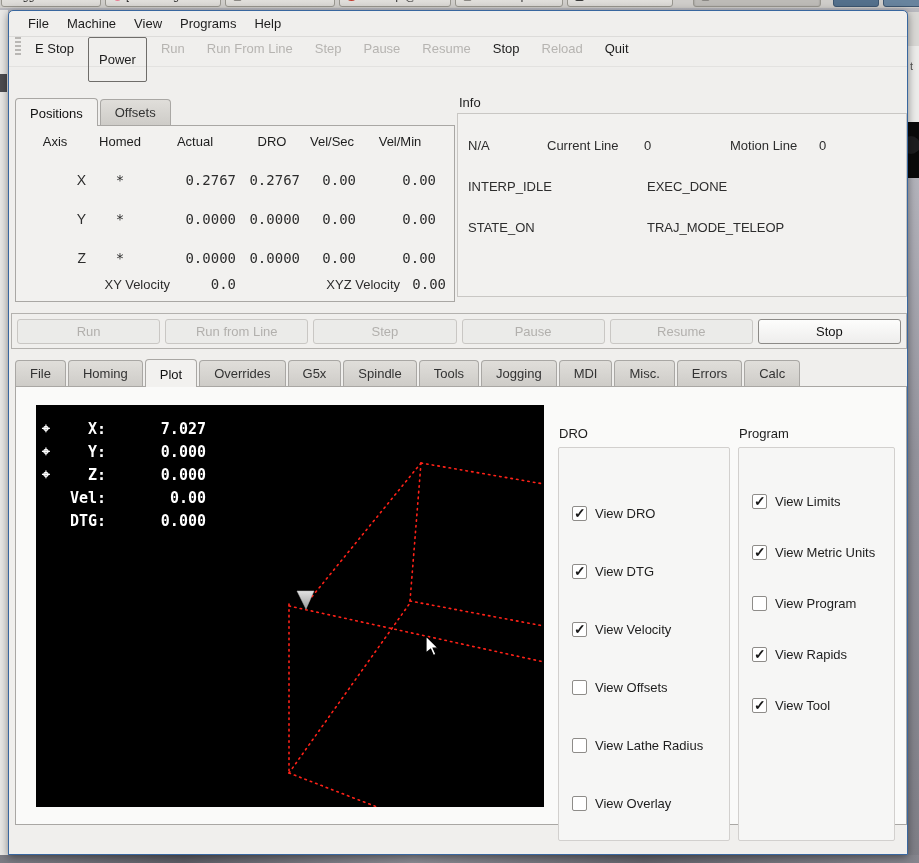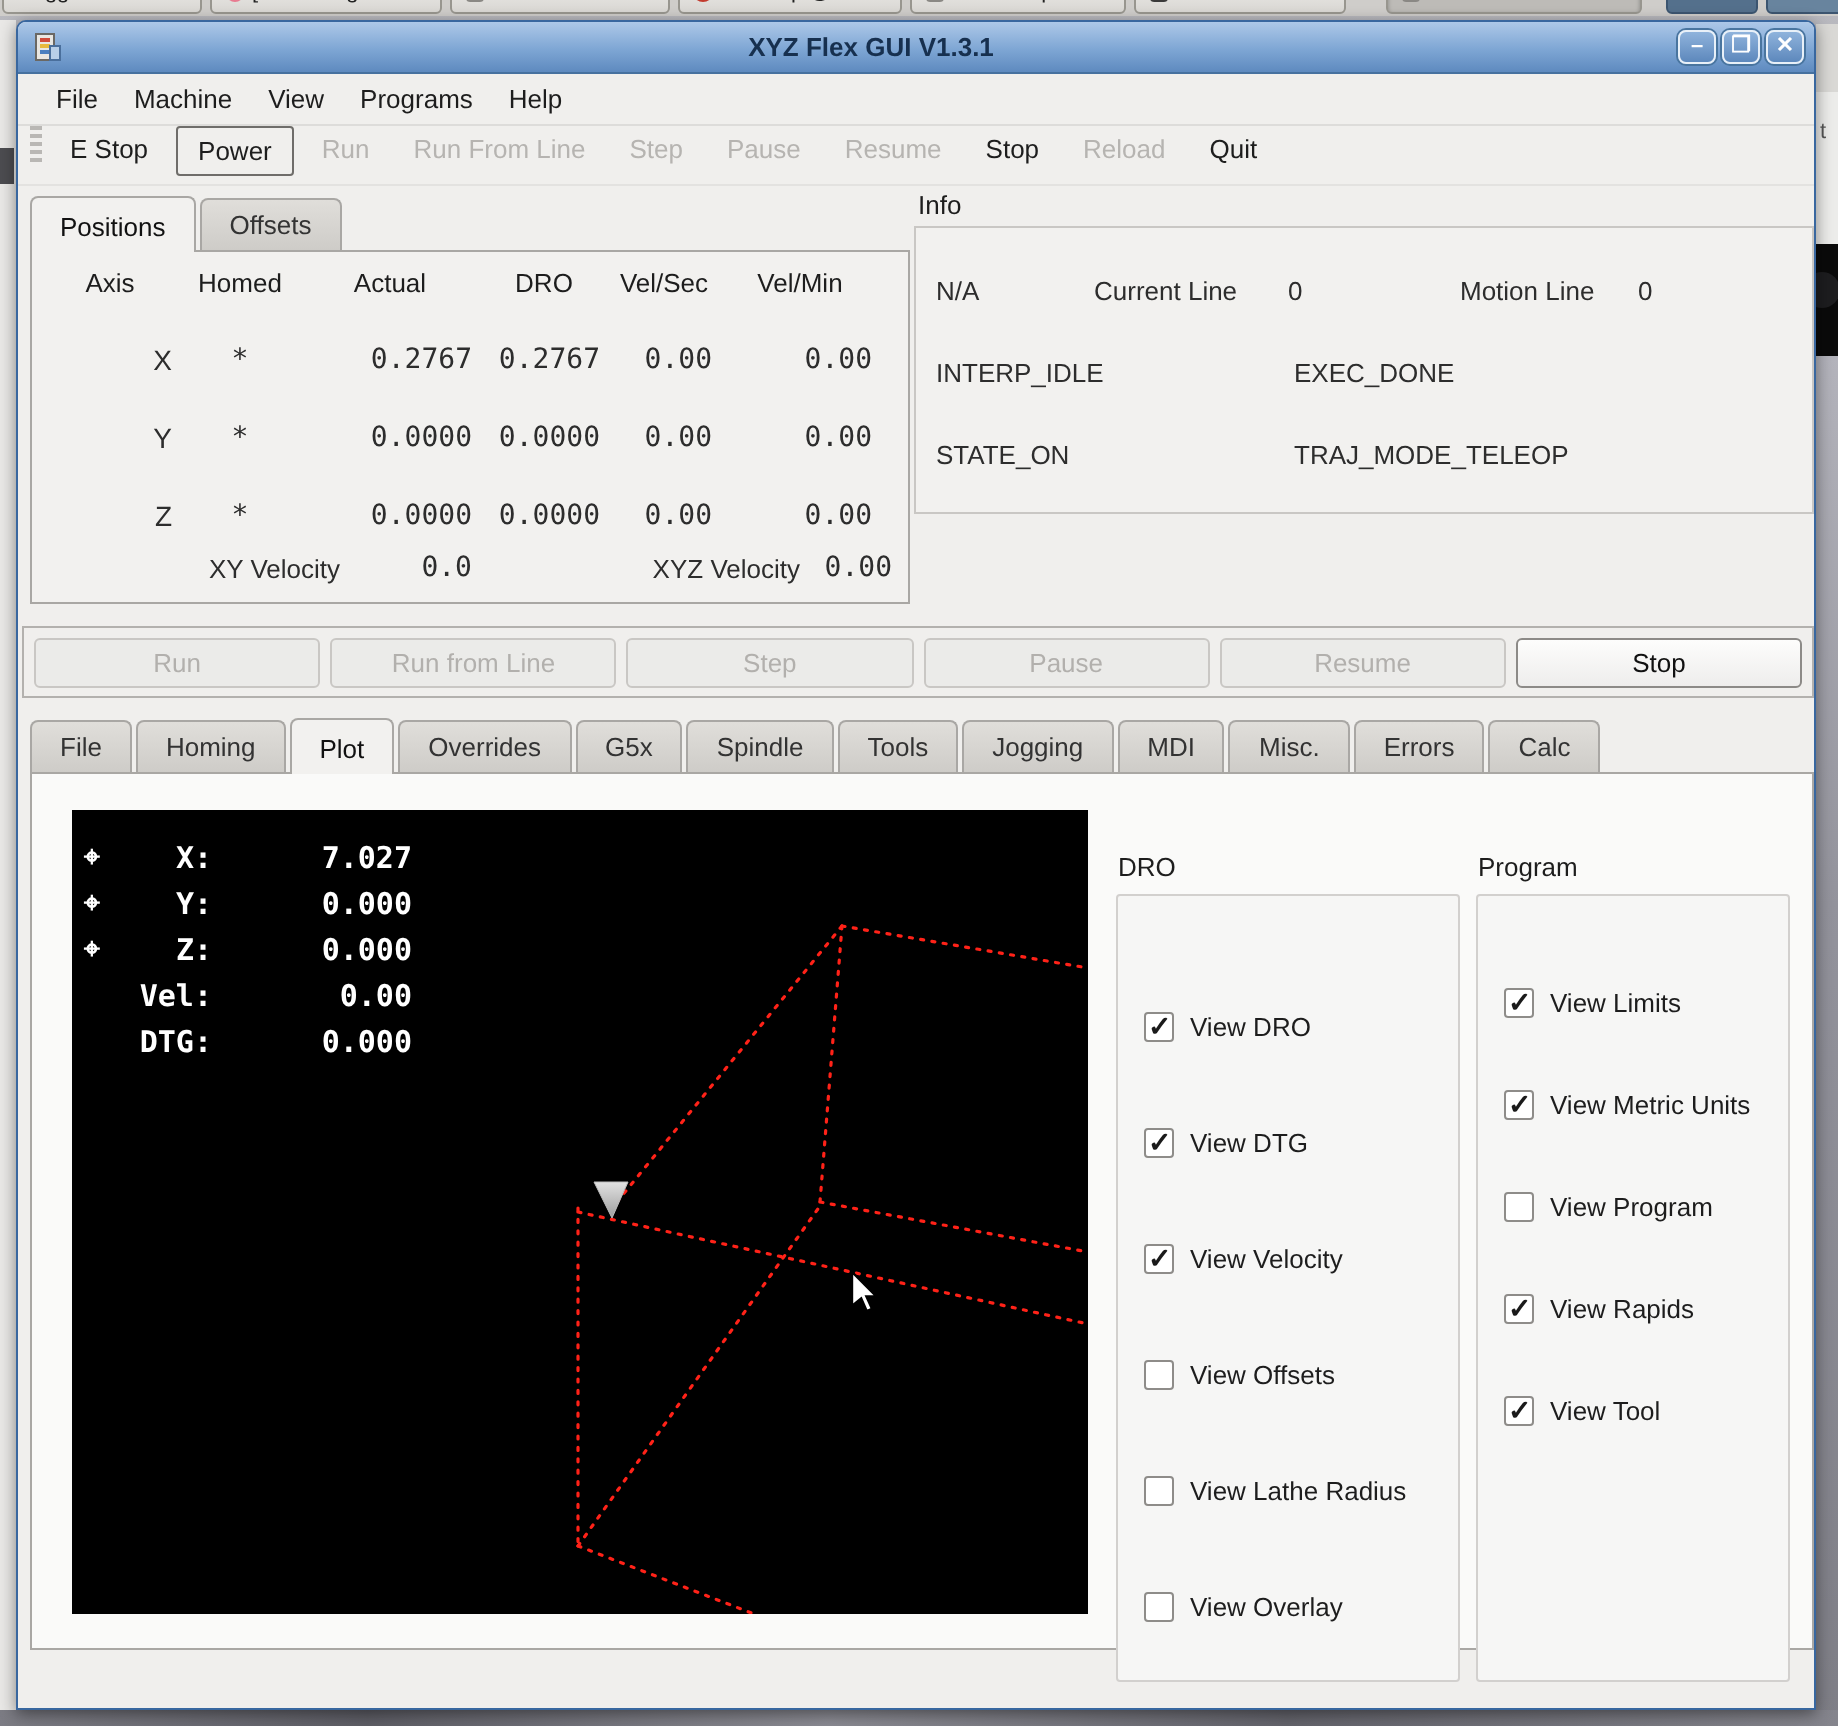--- a/index.html
+++ b/index.html
@@ -46,40 +46,40 @@
     text-align:center; font-weight:bold; box-shadow:0 0 0 1px #49759f; }
   
   .menubar { height:26px; display:flex; align-items:center; padding-left:10px; border-bottom:1px solid #dddcda; }
   .menu-item { padding:4px 9px; color:#1d1d1d; }
   
   .toolbar { height:30px; display:flex; align-items:flex-start; padding-left:4px; border-bottom:1px solid #e3e2e0; }
   .grip { width:6px; height:18px; margin:0 6px 0 2px;
     background:repeating-linear-gradient(180deg,#b9b7b4 0 2px,transparent 2px 4px); }
   .tool-item { padding:4px 8px; margin-right:6px; color:#1d1d1d; white-space:nowrap; }
   .tool-item.dis { color:#b6b4b1; }
-  .tool-item.boxed { border:1px solid #6f6d6a; border-radius:2px; padding:4px 10px; }
+  .tool-item.boxed { border:1px solid #6f6d6a; border-radius:2px; padding:14px 10px; }
   
   .upper { position:absolute; left:0; top:84px; width:898px; height:216px; }
   .nb-tabs { display:flex; align-items:flex-end; height:27px; }
   .nbtab { padding:5px 14px 5px; background:linear-gradient(180deg,#e0deda,#ceccc8);
     border:1px solid #a9a7a4; border-bottom:none; border-radius:4px 4px 0 0; margin-right:2px; color:#333; }
   .nbtab.active { background:#f2f1ef; padding-top:7px; color:#111; position:relative; z-index:2; margin-bottom:-1px; }
   .pos-nb { position:absolute; left:6px; top:3px; width:440px; height:204px; }
   .pos-body { position:absolute; left:0; top:27px; right:0; bottom:0; background:#f2f1ef; border:1px solid #a9a7a4; padding:8px 4px 0 4px; }
   .pos-grid { display:grid; grid-template-columns:70px 60px 90px 64px 56px 80px; row-gap:23px; align-items:center; }
   .pos-grid .hd { text-align:center; color:#1d1d1d; font-size:13px; }
   .mono { font-family:"DejaVu Sans Mono", monospace; }
   .cell-r { text-align:right; padding-right:4px; font-size:14px; }
   .cell-c { text-align:center; font-size:14px; }
   .pos-foot { display:grid; grid-template-columns:150px 70px 160px 1fr; margin-top:10px; align-items:center; }
   .pos-foot .lab { text-align:right; font-size:13px; }
   .pos-foot .val { text-align:right; padding-right:4px; font-size:14px; }
   .info-wrap { position:absolute; left:448px; top:0; width:450px; height:206px; }
   .frame-label { font-size:13px; color:#1d1d1d; margin:0 0 2px 2px; }
-  .info-frame { position:absolute; left:0; top:18px; width:450px; height:144px; background:#f2f1ef; border:1px solid #c9c7c4; padding:24px 0 0 10px; }
+  .info-frame { position:absolute; left:0; top:18px; width:450px; height:184px; background:#f2f1ef; border:1px solid #c9c7c4; padding:24px 0 0 10px; }
   .info-row { display:flex; height:41px; align-items:flex-start; }
   .iw { display:inline-block; }
   
   .ctl-row { position:absolute; left:2px; top:302px; width:896px; height:36px; border:1px solid #b3b1ae; background:#f0efed; display:flex; align-items:center; gap:5px; padding:0 5px; }
   .ctl-btn { flex:1; height:25px; border-radius:3px; text-align:center; line-height:23px; }
   .ctl-btn.dis { background:#ebebe9; border:1px solid #c9c7c4; color:#b2b0ad; }
   .ctl-btn.en { background:linear-gradient(180deg,#fdfdfc,#eeedec); border:1px solid #8c8a87; color:#111; }
   
   .lower { position:absolute; left:6px; top:348px; width:892px; height:466px; }
   .lower .page { position:absolute; left:0; top:27px; right:0; bottom:0; background:#fafaf9; border:1px solid #a9a7a4; }
@@ -155,35 +155,20 @@
         <span>Home</span>
       </div>
     <div class="tb-btn ws2" style="width:40px">
         <span>Mes</span>
       </div>
   </div>
 </div>
 
 <div class="win">
 
-  <div class="titlebar">
-    <svg class="title-icon" viewBox="0 0 16 16">
-      <rect x="2" y="1" width="9" height="13" fill="#e9e7e2" stroke="#6a6864" stroke-width="1"></rect>
-      <rect x="4" y="3" width="5" height="2" fill="#d04b3a"></rect>
-      <rect x="4" y="6" width="5" height="2" fill="#e8b93c"></rect>
-      <rect x="4" y="9" width="5" height="2" fill="#4a7fc0"></rect>
-      <rect x="9" y="7" width="5" height="7" fill="#b8cfe8" stroke="#4a6f9c" stroke-width="1"></rect>
-    </svg>
-    <span class="title-text">XYZ Flex GUI V1.3.1</span>
-    <div class="wbtns">
-      <div class="wbtn">–</div>
-      <div class="wbtn">❐</div>
-      <div class="wbtn">✕</div>
-    </div>
-  </div>
 
   <div class="menubar">
     <span class="menu-item">File</span>
     <span class="menu-item">Machine</span>
     <span class="menu-item">View</span>
     <span class="menu-item">Programs</span>
     <span class="menu-item">Help</span>
   </div>
 
   <div class="toolbar">

